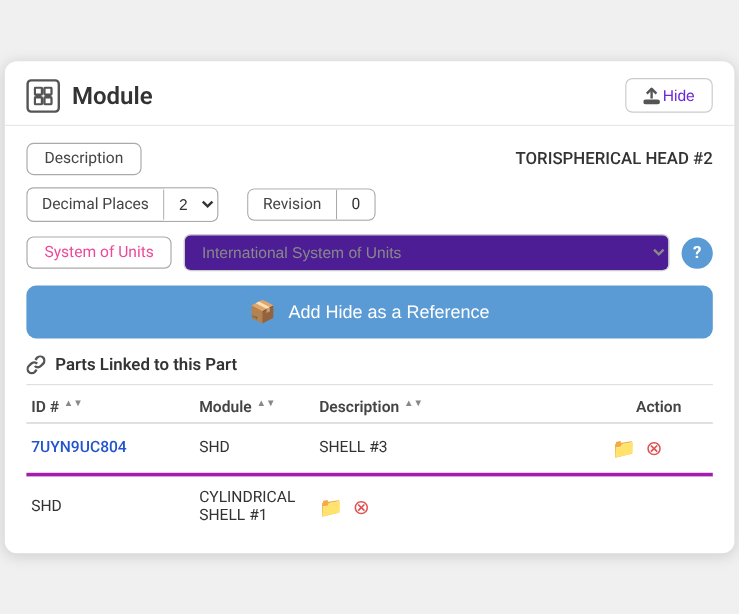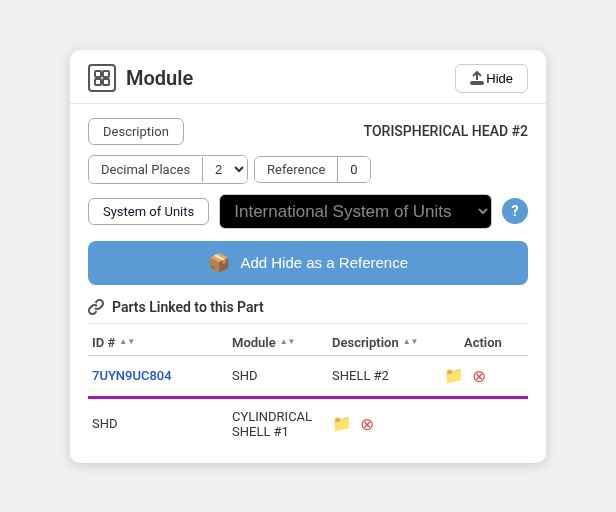--- a/index.html
+++ b/index.html
@@ -9,21 +9,21 @@
       display: flex;
       justify-content: center;
       align-items: center;
       min-height: 100vh;
       font-size: 13px;
     }
     .card {
       background: #fff;
       border-radius: 10px;
       box-shadow: 0 2px 12px rgba(0,0,0,0.15);
-      width: 476px;
+      width: 608px;
       padding: 0;
       overflow: hidden;
     }
     .card-header {
       display: flex;
       align-items: center;
       justify-content: space-between;
       padding: 14px 18px 10px 18px;
       border-bottom: 1px solid #e8e8e8;
     }
@@ -47,21 +47,21 @@
       font-size: 20px;
       font-weight: 600;
       color: #333;
     }
     .hide-btn {
       display: flex;
       align-items: center;
       gap: 2px;
       border: 1.5px solid #ccc;
       background: #fff;
-      color: #000000;
+      color: #6d28d9;
       padding: 6px 14px;
       border-radius: 6px;
       cursor: pointer;
       font-size: 13px;
     }
     .card-body {
       padding: 14px 18px;
     }
     .row-description {
       display: flex;
@@ -79,21 +79,21 @@
       white-space: nowrap;
     }
     .description-value {
       font-size: 14px;
       color: #333;
       font-weight: 500;
       margin-left: auto;
     }
     .row-fields {
       display: flex;
-      gap: 6px;
+      gap: 24px;
       margin-bottom: 10px;
       align-items: center;
     }
     .field-group {
       display: flex;
       align-items: center;
       gap: 0;
       border: 1.5px solid #aaa;
       border-radius: 6px;
       overflow: hidden;
@@ -126,39 +126,39 @@
       display: flex;
       align-items: center;
       gap: 10px;
       margin-bottom: 12px;
     }
     .system-label {
       border: 1.5px solid #aaa;
       border-radius: 6px;
       padding: 5px 14px;
       font-size: 13px;
-      color: #0f172a;
+      color: #ec4899;
       background: #fff;
       white-space: nowrap;
     }
     .system-select-wrap {
       flex: 1;
       border: 1.5px solid #ccc;
       border-radius: 6px;
       overflow: hidden;
       background: #f5f5f5;
     }
     .system-select {
       width: 100%;
       border: none;
       outline: none;
       padding: 6px 10px;
-      font-size: 17px;
+      font-size: 13px;
       color: #888;
-      background: #000000;
+      background: #4c1d95;
       cursor: pointer;
       appearance: auto;
     }
     .help-btn {
       width: 26px;
       height: 26px;
       background: #5b9bd5;
       border-radius: 50%;
       display: flex;
       align-items: center;
@@ -206,21 +206,20 @@
       display: grid;
       grid-template-columns: 140px 100px 1fr 80px;
       padding: 5px 4px;
       border-bottom: 1.5px solid #ccc;
     }
     .th {
       font-size: 13px;
       font-weight: 600;
       color: #444;
       display: flex;
-      align-items: center;
       gap: 4px;
     }
     .sort-icon {
       display: inline-flex;
       flex-direction: column;
       line-height: 1;
       font-size: 8px;
       color: #888;
     }
     .table-row {
@@ -303,21 +302,21 @@
         <span class="field-label">Decimal Places</span>
         <select class="field-select">
           <option value="2" selected="">2</option>
           <option value="0">0</option>
           <option value="1">1</option>
           <option value="3">3</option>
           <option value="4">4</option>
         </select>
       </div>
       <div class="field-group">
-        <span class="field-label">Reference</span>
+        <span class="field-label">Revision</span>
         <span class="field-value">0</span>
       </div>
     </div>
 
     <div class="row-system">
       <div class="system-label">System of Units</div>
       <div class="system-select-wrap">
         <select class="system-select">
           <option value="si" selected="">International System of Units</option>
           <option value="imperial">Imperial</option>
@@ -355,21 +354,21 @@
         <div class="th">
           <span>Description</span>
           <span class="sort-icon">▲▼</span>
         </div>
         <div class="th th-action">Action</div>
       </div>
 
       <div class="table-row">
         <div class="td td-id">7UYN9UC804</div>
         <div class="td">SHD</div>
-        <div class="td">SHELL #2</div>
+        <div class="td">SHELL #3</div>
         <div class="td action-icons">
           <span class="folder-icon">📁</span>
           <span class="delete-icon">⊗</span>
         </div>
       </div>
 
       <div class="table-row">
         <div class="td">SHD</div>
         <div class="td">CYLINDRICAL SHELL #1</div>
         <div class="td action-icons">

